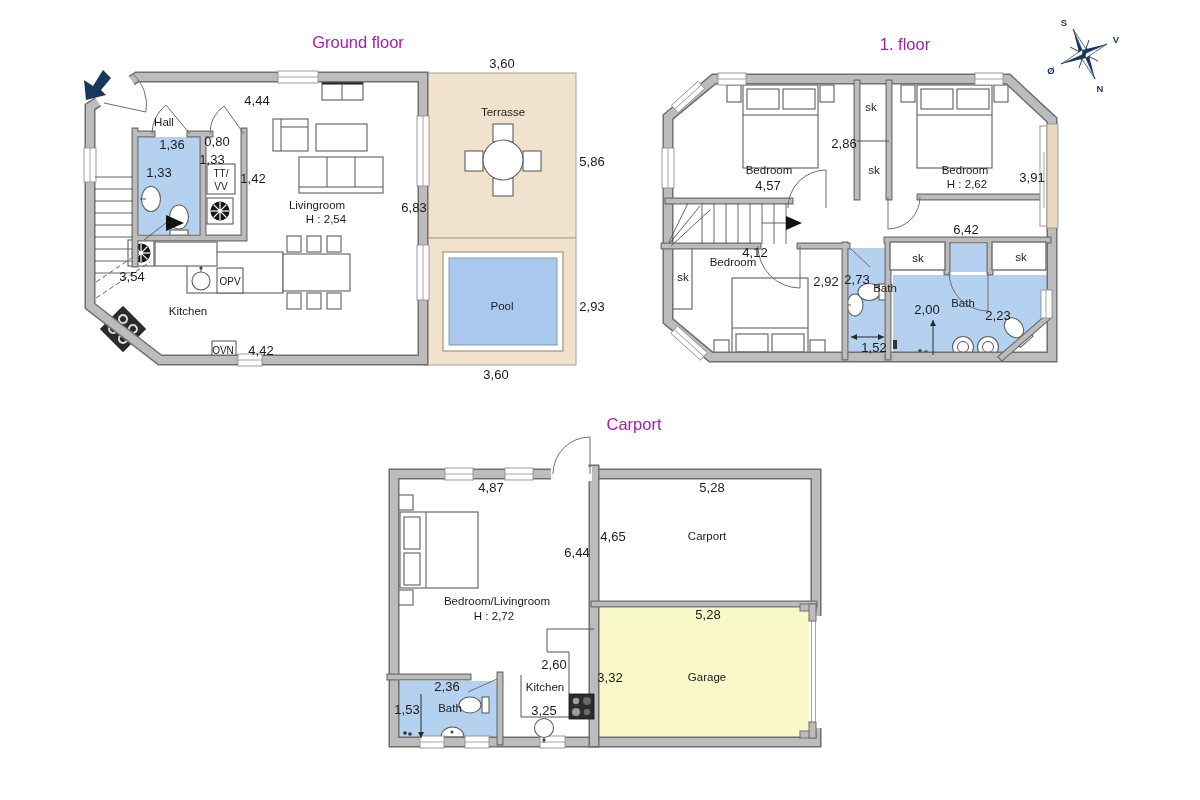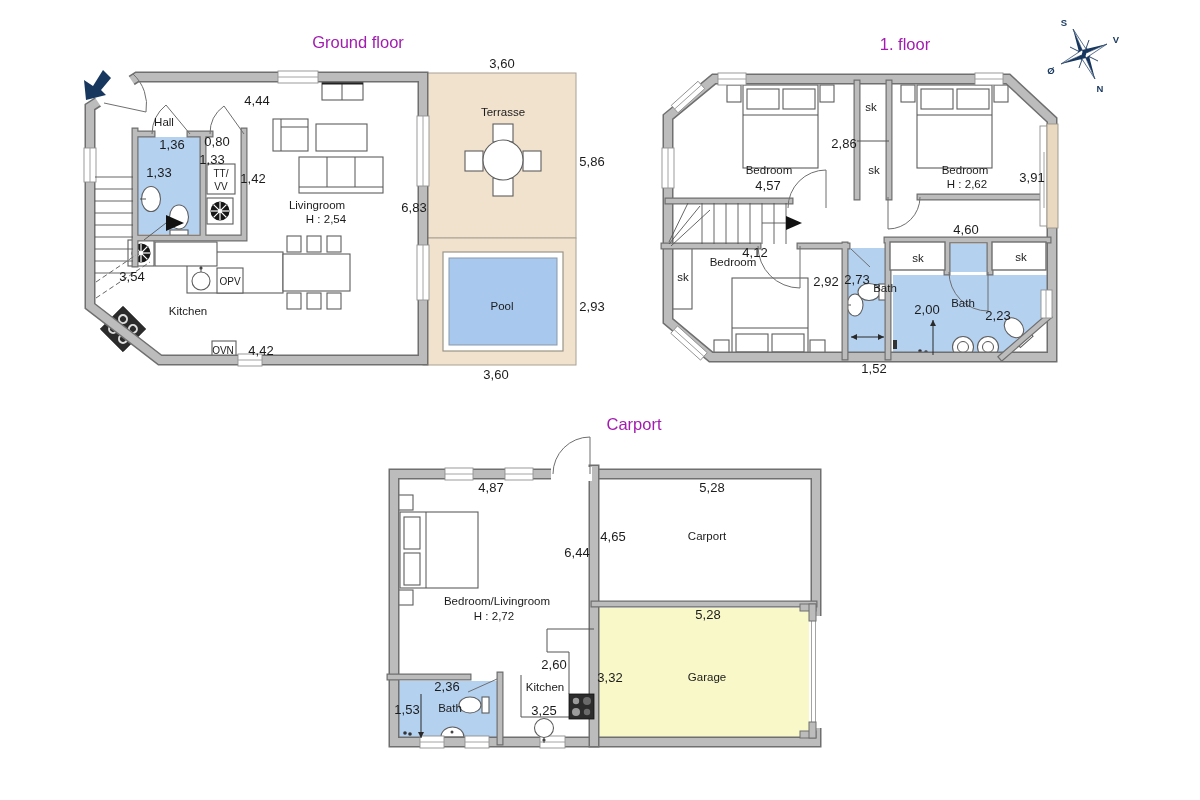--- a/index.html
+++ b/index.html
@@ -409,33 +409,33 @@
 <div class="labels">
   <span class="lbl title" style="left:905px;top:44px">1. floor</span>
   <span class="lbl room" style="left:871px;top:107px">sk</span>
   <span class="lbl dim" style="left:844px;top:143px">2,86</span>
   <span class="lbl room" style="left:874px;top:170px">sk</span>
   <span class="lbl room" style="left:769px;top:170px">Bedroom</span>
   <span class="lbl dim" style="left:768px;top:185px">4,57</span>
   <span class="lbl room" style="left:965px;top:170px">Bedroom</span>
   <span class="lbl room" style="left:967px;top:184px">H : 2,62</span>
   <span class="lbl dim" style="left:1032px;top:177px">3,91</span>
-  <span class="lbl dim" style="left:966px;top:229px">4,60</span>
+  <span class="lbl dim" style="left:966px;top:229px">6,42</span>
   <span class="lbl dim" style="left:755px;top:252px">4,12</span>
   <span class="lbl room" style="left:733px;top:262px">Bedroom</span>
   <span class="lbl room" style="left:683px;top:277px">sk</span>
   <span class="lbl dim" style="left:826px;top:281px">2,92</span>
   <span class="lbl dim" style="left:857px;top:279px">2,73</span>
   <span class="lbl room" style="left:885px;top:288px">Bath</span>
   <span class="lbl room" style="left:918px;top:258px">sk</span>
   <span class="lbl room" style="left:1021px;top:257px">sk</span>
   <span class="lbl dim" style="left:927px;top:309px">2,00</span>
   <span class="lbl room" style="left:963px;top:303px">Bath</span>
   <span class="lbl dim" style="left:998px;top:315px">2,23</span>
-  <span class="lbl dim" style="left:874px;top:368px">1,52</span>
+  <span class="lbl dim" style="left:874px;top:347px">1,52</span>
 </div>
 
 <div class="labels">
   <span class="lbl title" style="left:634px;top:424px">Carport</span>
   <span class="lbl dim" style="left:491px;top:487px">4,87</span>
   <span class="lbl dim" style="left:712px;top:487px">5,28</span>
   <span class="lbl dim" style="left:613px;top:536px">4,65</span>
   <span class="lbl room" style="left:707px;top:536px">Carport</span>
   <span class="lbl dim" style="left:577px;top:552px">6,44</span>
   <span class="lbl room" style="left:497px;top:601px">Bedroom/Livingroom</span>

